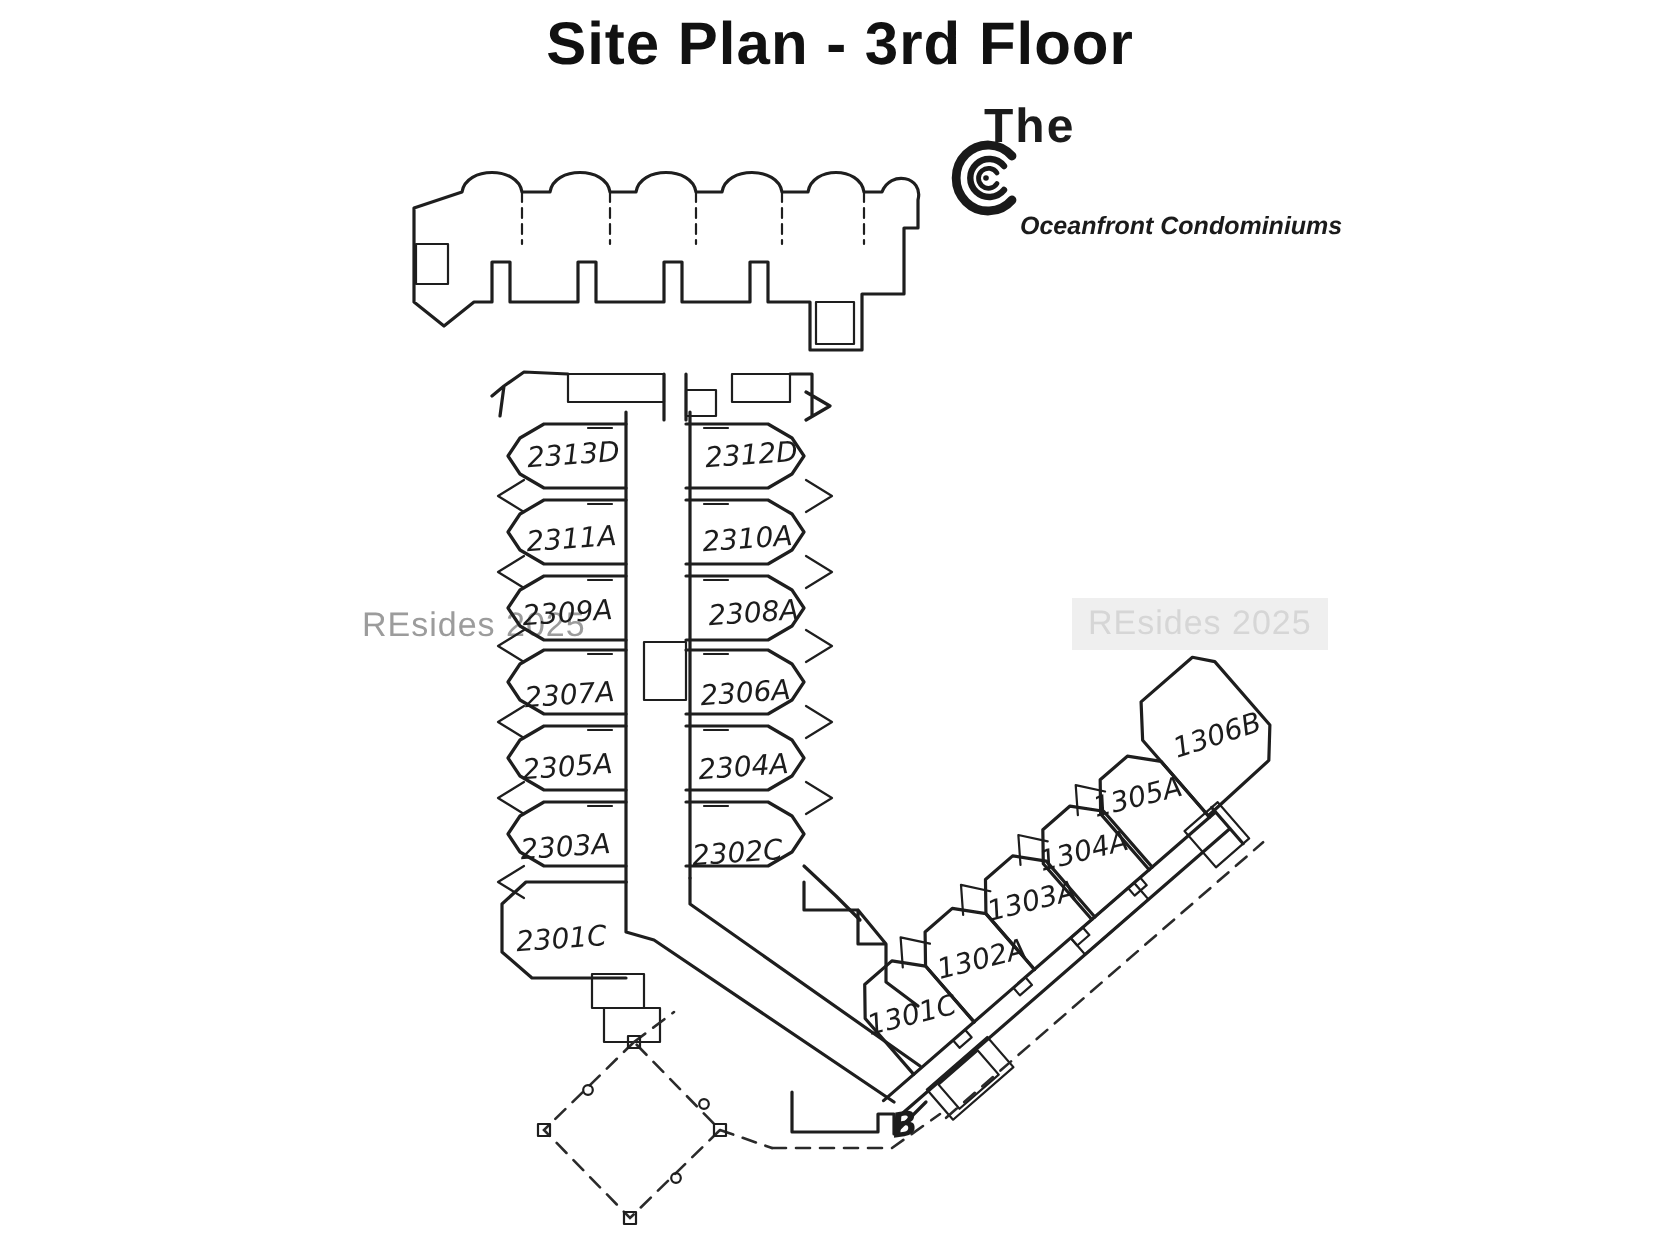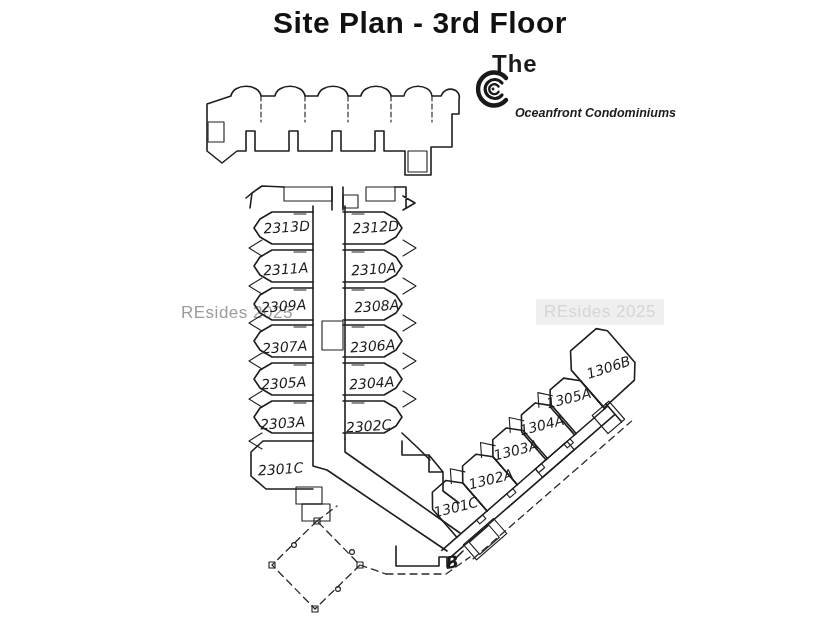--- a/index.html
+++ b/index.html
@@ -4,21 +4,21 @@
 <style>
   html,body{margin:0;padding:0;background:#fff;}
   .page{position:relative;width:840px;height:630px;background:#ffffff;
         font-family:"Liberation Sans",sans-serif;overflow:hidden;}
   .title{position:absolute;top:6px;left:0;right:0;text-align:center;
          font-size:30px;font-weight:bold;color:#111;letter-spacing:.5px;}
   .logo{position:absolute;left:476px;top:50px;width:200px;color:#1b1b1b;}
   .logo-the{font-size:24px;font-weight:600;margin-left:16px;margin-bottom:-12px;letter-spacing:1px;}
   .logo-name{font-size:40px;font-weight:bold;letter-spacing:-1.5px;display:flex;align-items:center;line-height:1.05;}
   .logo-name svg{margin:0 -2px -4px -1px;}
-  .logo-tag{font-size:12.5px;font-style:italic;font-weight:600;margin-top:-2px;padding-left:34px;white-space:nowrap;text-align:right;}
+  .logo-tag{font-size:12.5px;font-style:italic;font-weight:600;margin-top:-2px;padding-left:34px;white-space:nowrap;}
   .wm{position:absolute;font-size:17px;letter-spacing:.5px;white-space:nowrap;}
   .wm-left{left:181px;top:303px;color:#9c9c9c;}
   .wm-right{left:536px;top:299px;background:#efefef;color:#d6d6d6;padding:3px 8px;}
   svg.plan{position:absolute;left:0;top:0;}
   .ink{stroke:#1e1e1e;stroke-width:1.6;fill:none;stroke-linejoin:round;stroke-linecap:round;}
   .thin{stroke:#1e1e1e;stroke-width:1.1;fill:none;stroke-linejoin:round;stroke-linecap:round;}
   .dash{stroke:#2a2a2a;stroke-width:1.3;fill:none;stroke-dasharray:7 5;stroke-linecap:round;}
   .hand{font-family:"DejaVu Sans",sans-serif;font-style:italic;font-size:14px;fill:#1c1c1c;text-anchor:middle;}
   .hand-b{font-family:"DejaVu Sans",sans-serif;font-style:italic;font-size:17px;font-weight:bold;fill:#1c1c1c;text-anchor:middle;}
 </style>

